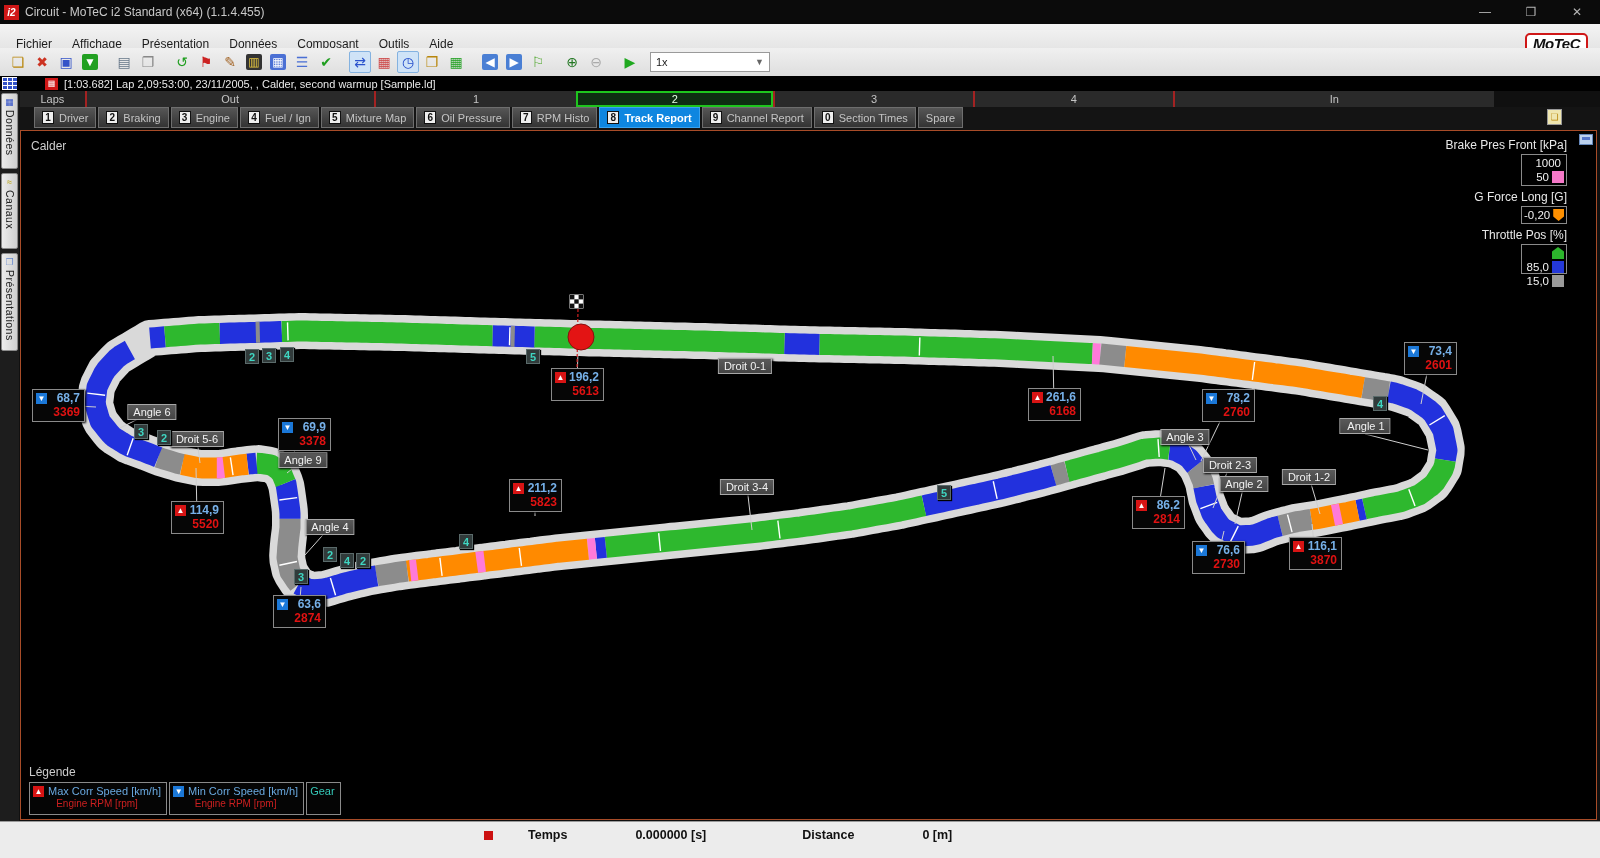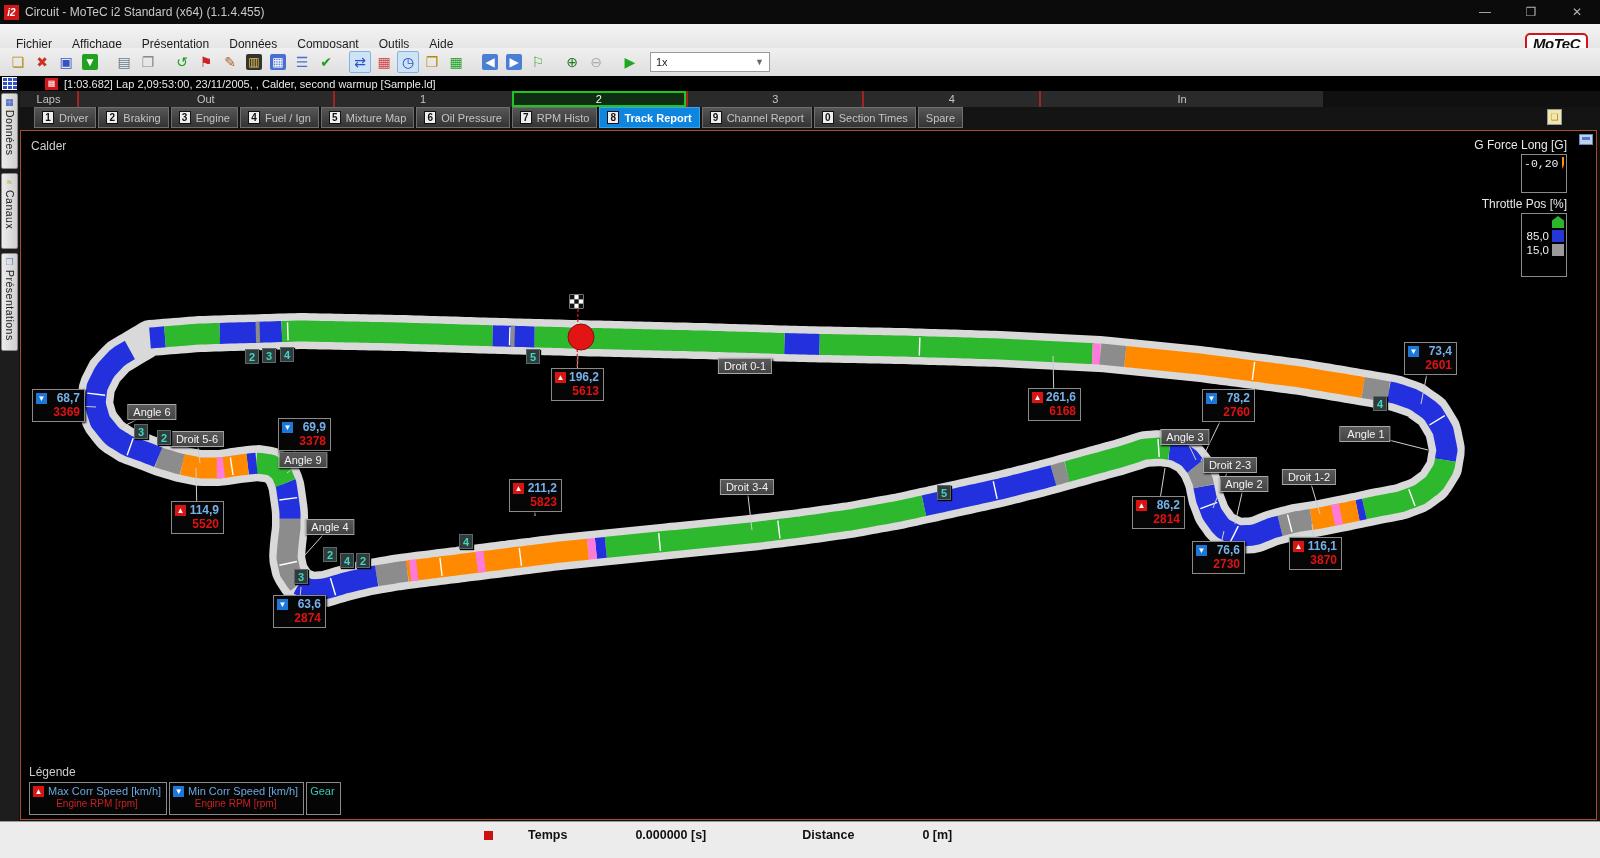--- a/index.html
+++ b/index.html
@@ -39,21 +39,21 @@
   
   .lapheader { position:absolute; left:0; top:76px; width:1600px; height:15px; background:#000;
     color:#e8e8e8; font-size:11px; display:flex; align-items:center; }
   .lh-icon1 { width:15px; height:13px; background:#3352c8; margin-left:2px;
     background-image:linear-gradient(#fff 1px,transparent 1px),linear-gradient(90deg,#fff 1px,transparent 1px);
     background-size:5px 4px; }
   .lh-icon2 { width:13px; height:12px; background:#cf1717; margin-left:28px; margin-right:6px;
     color:#fff; font-size:8px; display:flex; align-items:center; justify-content:center; }
 
   
-  .lapsbar { position:absolute; left:0; top:91px; width:1323px; height:16px; background:#161616; display:flex; padding-left:20px;text-align:right; }
+  .lapsbar { position:absolute; left:0; top:91px; width:1494px; height:16px; background:#161616; display:flex; padding-left:20px;text-align:right; }
   .lapcell { height:16px; background:#2a2a2a; color:#c4c4c4; font-size:11px;
     display:flex; align-items:center; justify-content:center; border-left:2px solid #a32222; }
   .lapcell:first-child { border-left:none; background:#222; }
   .lapcell.sel { border:2px solid #1ec51e; background:#0e2d12; color:#e6ffe6; }
 
   
   .tabsrow { position:absolute; left:0; top:107px; width:1600px; height:23px; background:#141414;
     display:flex; align-items:flex-start; padding-left:34px; }
   .tab { height:21px; margin-right:2px; background:linear-gradient(#565656,#333); border:1px solid #6e6e6e;
     color:#c4c4c4; font-size:11px; display:flex; align-items:center; padding:0 7px; }
@@ -411,31 +411,43 @@
           <rect x="549" y="172.6" width="4.4" height="4.4" fill="#111"></rect>
           <rect x="557.6" y="172.6" width="4.4" height="4.4" fill="#111"></rect>
         </g>
       </svg>
     <div class="maptitle">Calder</div>
     <div class="mapcorner">
         <div></div>
       </div>
     <div class="channels" id="channels">
         <div class="ch">
+          <div class="chlabel">Brake Pres Front [kPa]</div>
+          <div class="chbox" style="height: 32px;">
+            <div class="chrow">
+              <span class="cv">1000</span>
+            </div>
+            <div class="chrow">
+              <span class="cv">50</span>
+              <span class="sw " style="background: rgb(246, 120, 200);"></span>
+            </div>
+          </div>
+        </div>
+        <div class="ch">
           <div class="chlabel">G Force Long [G]</div>
-          <div class="chbox" style="height: 39px; font-family: Liberation Mono, monospace;">
+          <div class="chbox" style="height: 18px;">
             <div class="chrow">
               <span class="cv">-0,20</span>
               <span class="sw pent-down" style="background: rgb(255, 144, 0);"></span>
             </div>
           </div>
         </div>
         <div class="ch">
           <div class="chlabel">Throttle Pos [%]</div>
-          <div class="chbox" style="height: 64px; text-decoration: underline;">
+          <div class="chbox" style="height: 30px; text-decoration: underline;">
             <div class="chrow">
               <span class="sw pent-up" style="background: rgb(44, 181, 44);"></span>
             </div>
             <div class="chrow">
               <span class="cv">85,0</span>
               <span class="sw " style="background: rgb(36, 56, 216);"></span>
             </div>
             <div class="chrow">
               <span class="cv">15,0</span>
               <span class="sw " style="background: rgb(154, 154, 154);"></span>
@@ -461,21 +473,21 @@
             <div class="t2">Engine RPM [rpm]</div>
           </div>
           <div class="legbox">
             <div class="l1">
               <span class="gear">Gear</span>
             </div>
           </div>
         </div>
     </div>
   <div class="sec" style="left: 724px; top: 235px;">Droit 0-1</div>
-      <div class="sec" style="left: 1344px; top: 303px; padding-left: 7px;">Angle 1</div>
+      <div class="sec" style="left: 1344px; top: 295px; padding-left: 7px;">Angle 1</div>
       <div class="sec" style="left: 1288px; top: 346px;">Droit 1-2</div>
       <div class="sec" style="left: 1223px; top: 353px;">Angle 2</div>
       <div class="sec" style="left: 1209px; top: 334px;">Droit 2-3</div>
       <div class="sec" style="left: 1164px; top: 306px;">Angle 3</div>
       <div class="sec" style="left: 726px; top: 356px;">Droit 3-4</div>
       <div class="sec" style="left: 309px; top: 396px;">Angle 4</div>
       <div class="sec" style="left: 282px; top: 329px;">Angle 9</div>
       <div class="sec" style="left: 176px; top: 308px;">Droit 5-6</div>
       <div class="sec" style="left: 131px; top: 281px;">Angle 6</div>
       <div class="gearb" style="left: 224px; top: 218px;">2</div>

